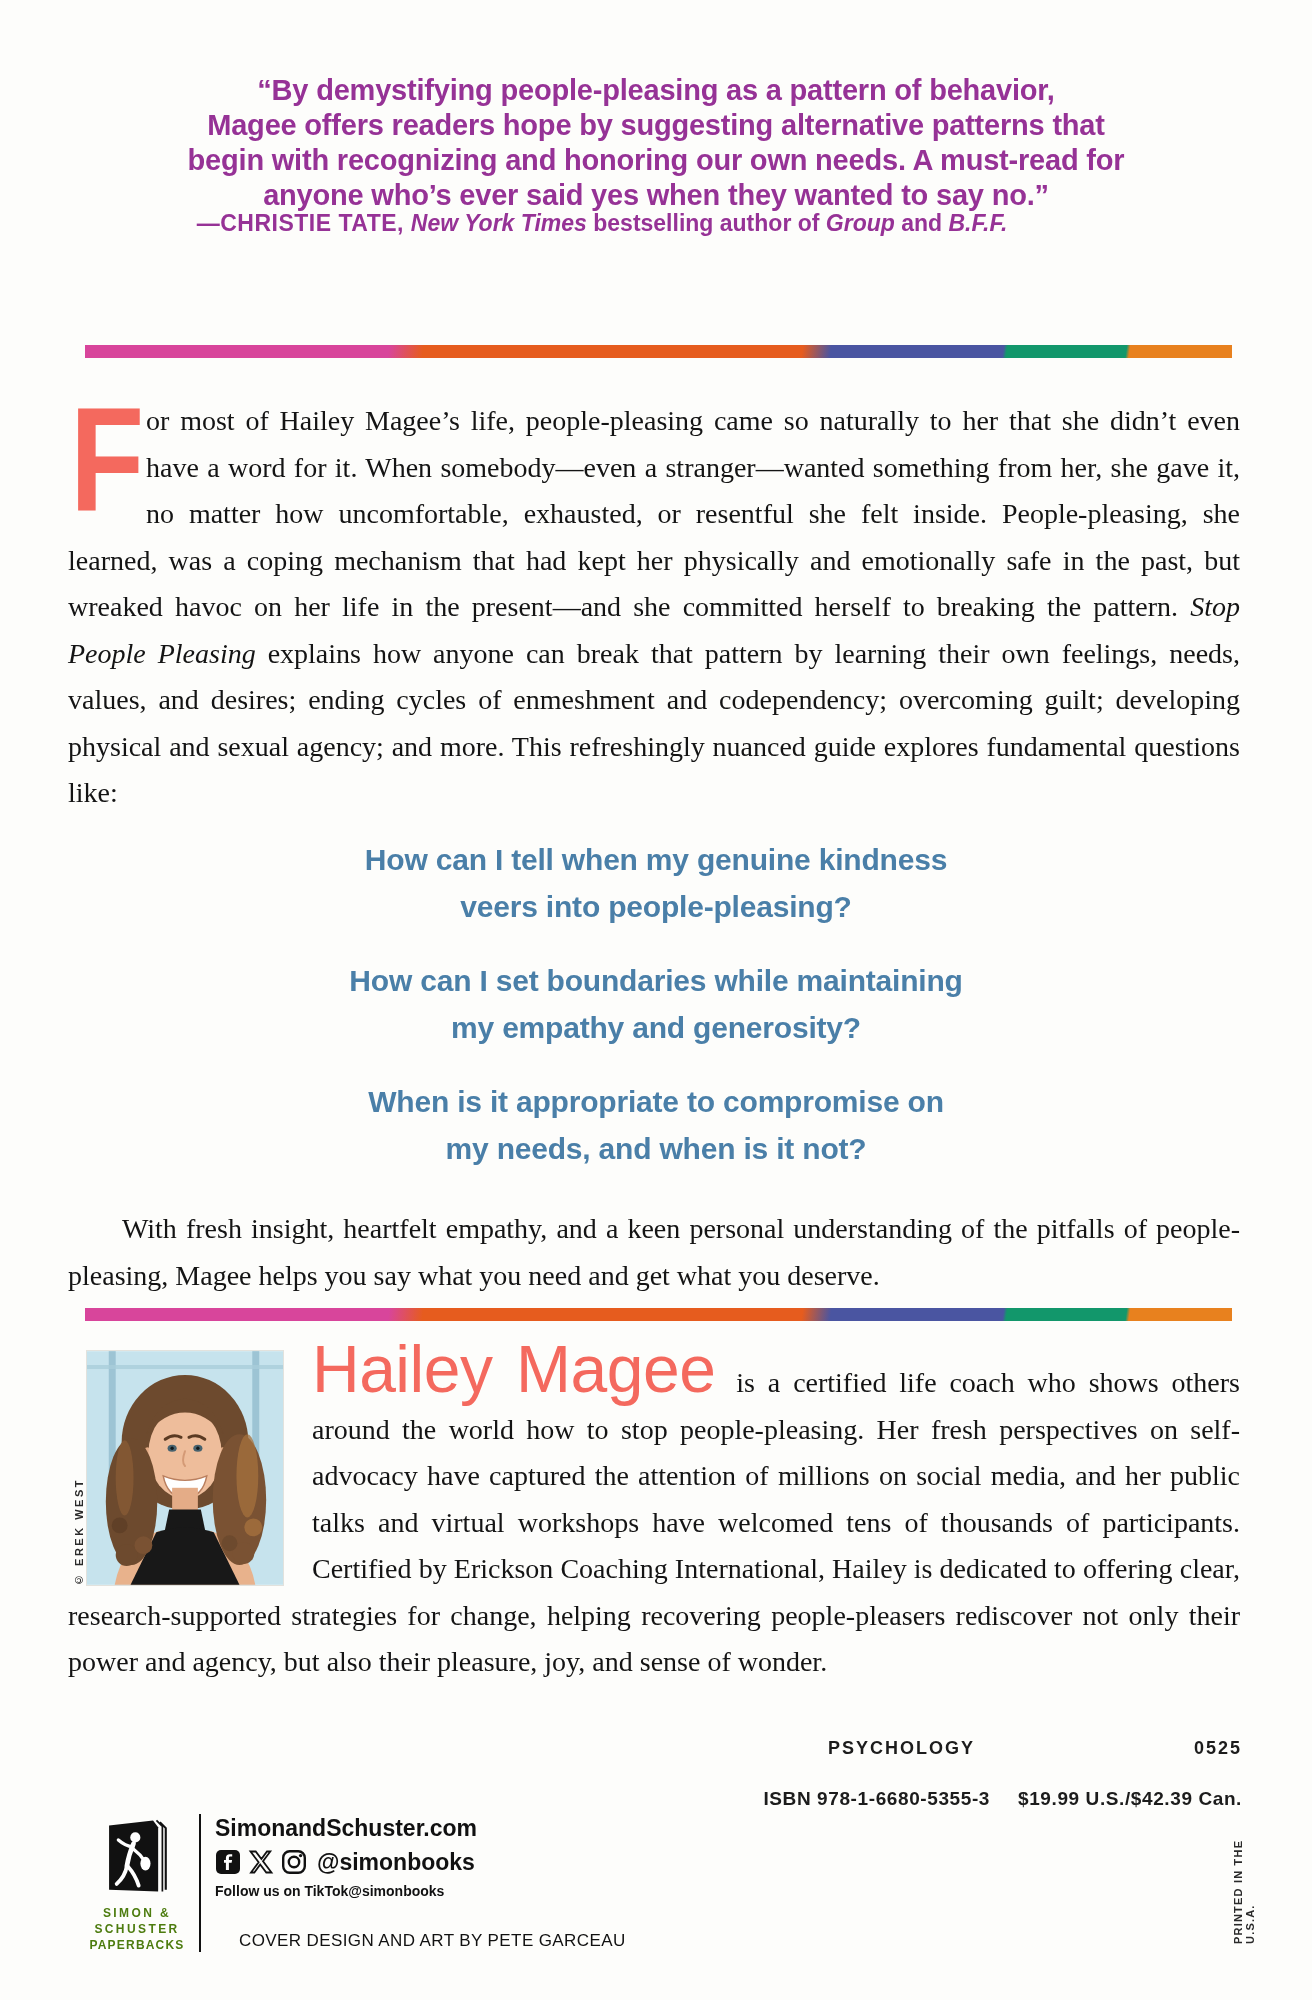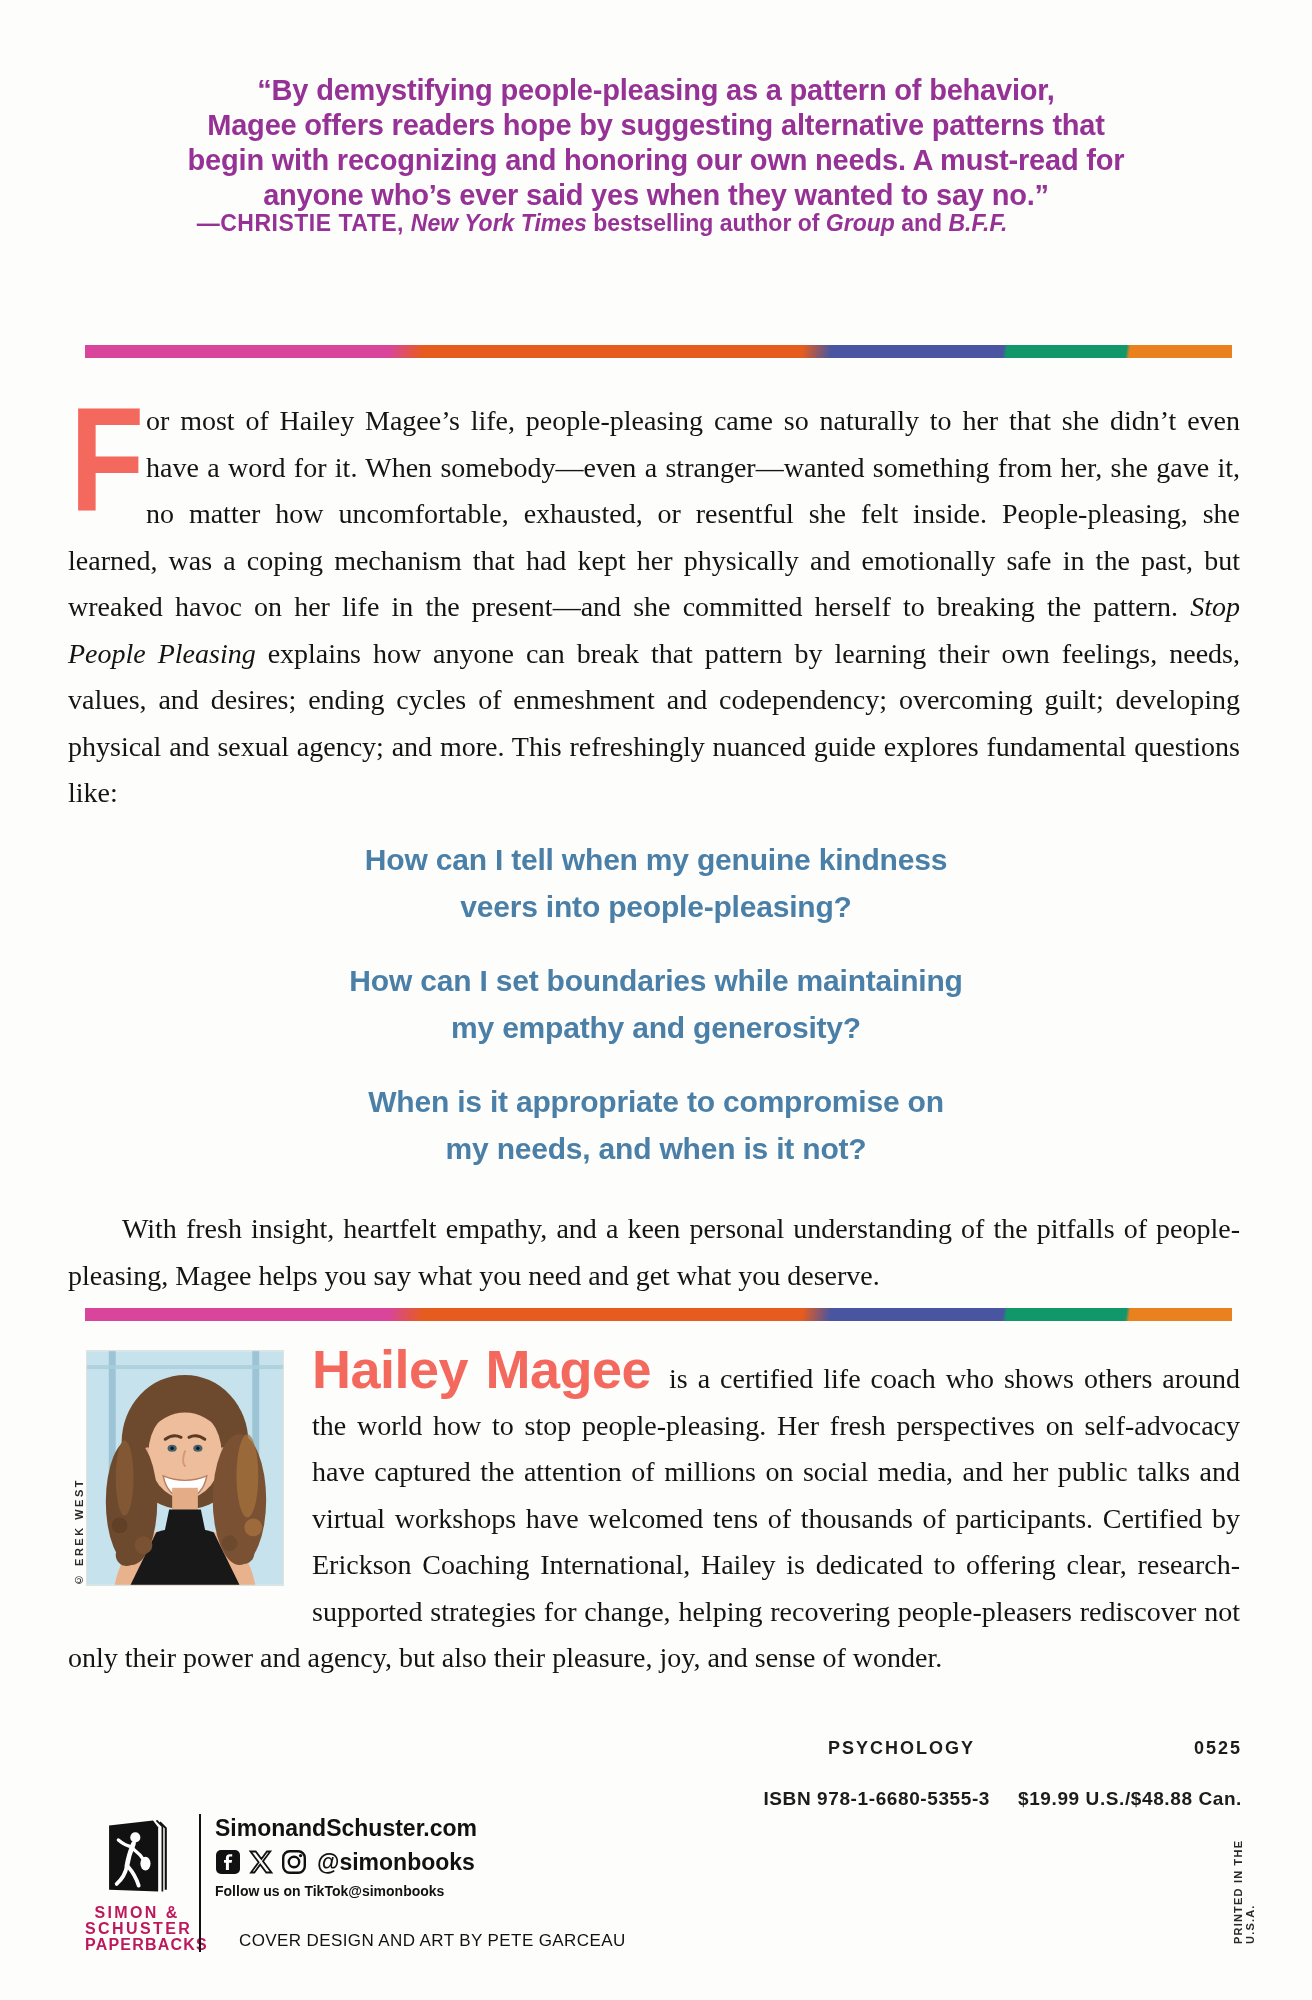--- a/index.html
+++ b/index.html
@@ -69,22 +69,22 @@
     writing-mode:vertical-rl;transform:rotate(180deg);
     font-family:"Liberation Sans","DejaVu Sans",sans-serif;
     font-size:11px;font-weight:700;letter-spacing:2.5px;color:#2a2a2a;
   }
   .author-photo{
     float:left;width:198px;height:236px;margin:4px 28px 6px 18px;
     border:1px solid #e2e2dd;box-sizing:border-box;
   }
   .author-photo svg{display:block;width:100%;height:100%;}
   .bio-name{
-    font-family:"Liberation Sans","DejaVu Sans",sans-serif;font-weight:700;
-    font-size:54px;line-height:46.5px;color:var(--coral,#F4695E);
+    font-family:"Liberation Sans","DejaVu Sans",sans-serif;font-weight:400;
+    font-size:66px;line-height:46.5px;color:var(--coral,#F4695E);
     letter-spacing:-0.5px;padding-right:8px;
   }
   
   .f-sans{font-family:"Liberation Sans","DejaVu Sans",sans-serif;}
   .category{
     position:absolute;left:828px;top:1738px;
     font-size:18px;font-weight:700;letter-spacing:2px;color:#1c1c1c;
   }
   .code{
     position:absolute;right:70px;top:1738px;
@@ -99,22 +99,22 @@
   .printed{
     position:absolute;right:56px;top:1822px;height:122px;
     writing-mode:vertical-rl;transform:rotate(180deg);
     font-size:11px;font-weight:600;letter-spacing:1.2px;color:#2a2a2a;
   }
   .footer-left{
     position:absolute;left:85px;top:1812px;display:flex;align-items:stretch;
   }
   .logo-col{width:104px;text-align:center;}
   .ss-logo{width:66px;height:88px;display:block;margin:0 auto;}
-  .pub-lines{margin-top:5px;font-size:16px;font-weight:800;letter-spacing:2.4px;
-    line-height:16px;color:#be185d;white-space:nowrap;}
+  .pub-lines{margin-top:5px;font-size:12px;font-weight:800;letter-spacing:2.4px;
+    line-height:16px;color:#4d7c0f;white-space:nowrap;}
   .pub-lines .pl3{letter-spacing:1.2px;}
   .v-rule{width:2px;background:#111;margin:2px 14px 0 10px;height:138px;}
   .links-col{padding-top:2px;color:#111;}
   .website{font-size:23px;font-weight:800;line-height:28px;}
   .social-row{display:flex;align-items:center;margin-top:6px;height:28px;}
   .social-row .sicon{width:26px;height:26px;margin-right:7px;}
   .social-handle{font-size:23px;font-weight:800;margin-left:3px;}
   .tiktok-line{font-size:14px;font-weight:800;margin-top:7px;}
   .cover-credit{font-size:17px;font-weight:400;letter-spacing:0.4px;margin-top:32px;margin-left:24px;}
 </style>
@@ -206,21 +206,21 @@
         <circle cx="33" cy="176" r="8" fill="#5c3d26" opacity="0.8"></circle>
       </svg>
     </div>
     <span class="bio-name">Hailey Magee</span><span> is a certified life coach who shows others around the world how to stop people-pleasing. Her fresh perspectives on self-advocacy have captured the attention of millions on social media, and her public talks and virtual workshops have welcomed tens of thousands of participants. Certified by Erickson Coaching International, Hailey is dedicated to offering clear, research-supported strategies for change, helping recovering people-pleasers rediscover not only their power and agency, but also their pleasure, joy, and sense of wonder.</span>
   </div>
 
   <div class="category f-sans">PSYCHOLOGY</div>
   <div class="code f-sans">0525</div>
 
   <div class="isbn-row f-sans">
-    <span class="isbn">ISBN 978-1-6680-5355-3</span><span class="price-us">$19.99 U.S.</span><span class="price-can">/$48.88 Can.</span>
+    <span class="isbn">ISBN 978-1-6680-5355-3</span><span class="price-us">$19.99 U.S.</span><span class="price-can">/$42.39 Can.</span>
   </div>
 
   <div class="printed f-sans">PRINTED IN THE U.S.A.</div>
 
   <div class="footer-left f-sans">
     <div class="logo-col">
       <svg class="ss-logo" viewBox="0 0 78 92" xmlns="http://www.w3.org/2000/svg">
         <path d="M66,6 L73,13 L73,86" fill="none" stroke="#111" stroke-width="2.5"></path>
         <path d="M62,4 L69,11 L69,88" fill="none" stroke="#111" stroke-width="2"></path>
         <path d="M6,10 L58,4 L64,12 L64,88 L6,86 Z" fill="#111"></path>

